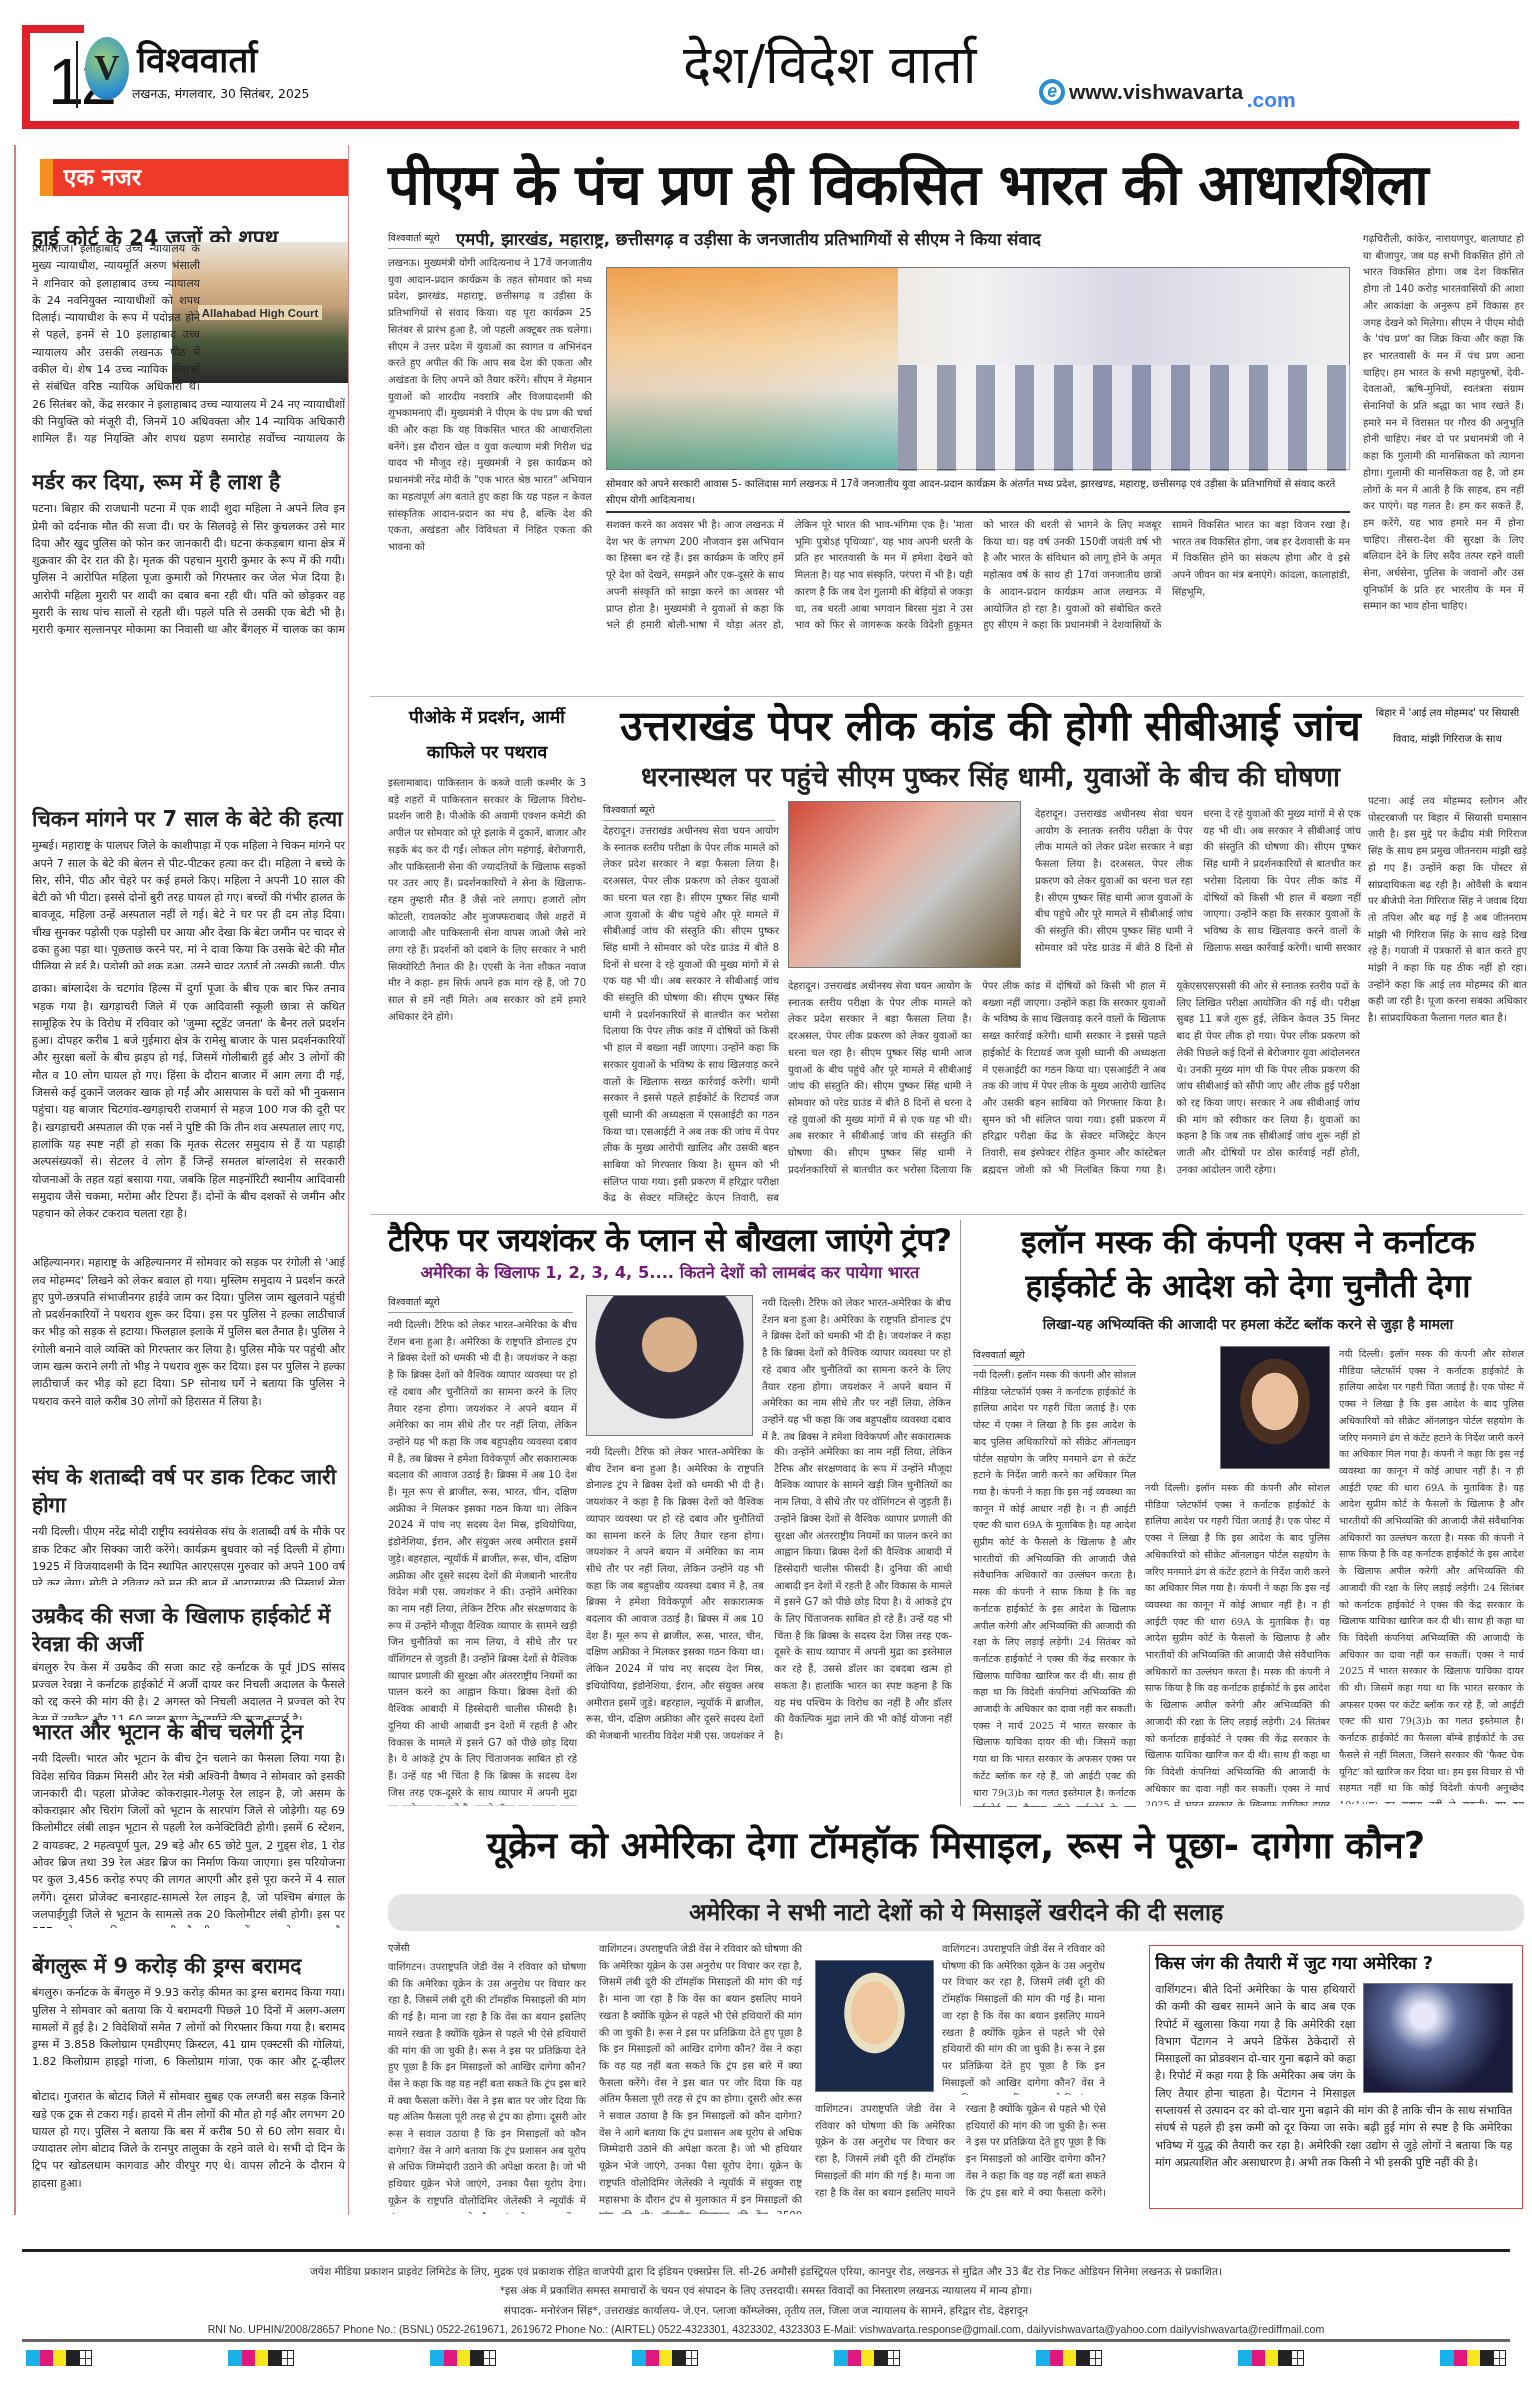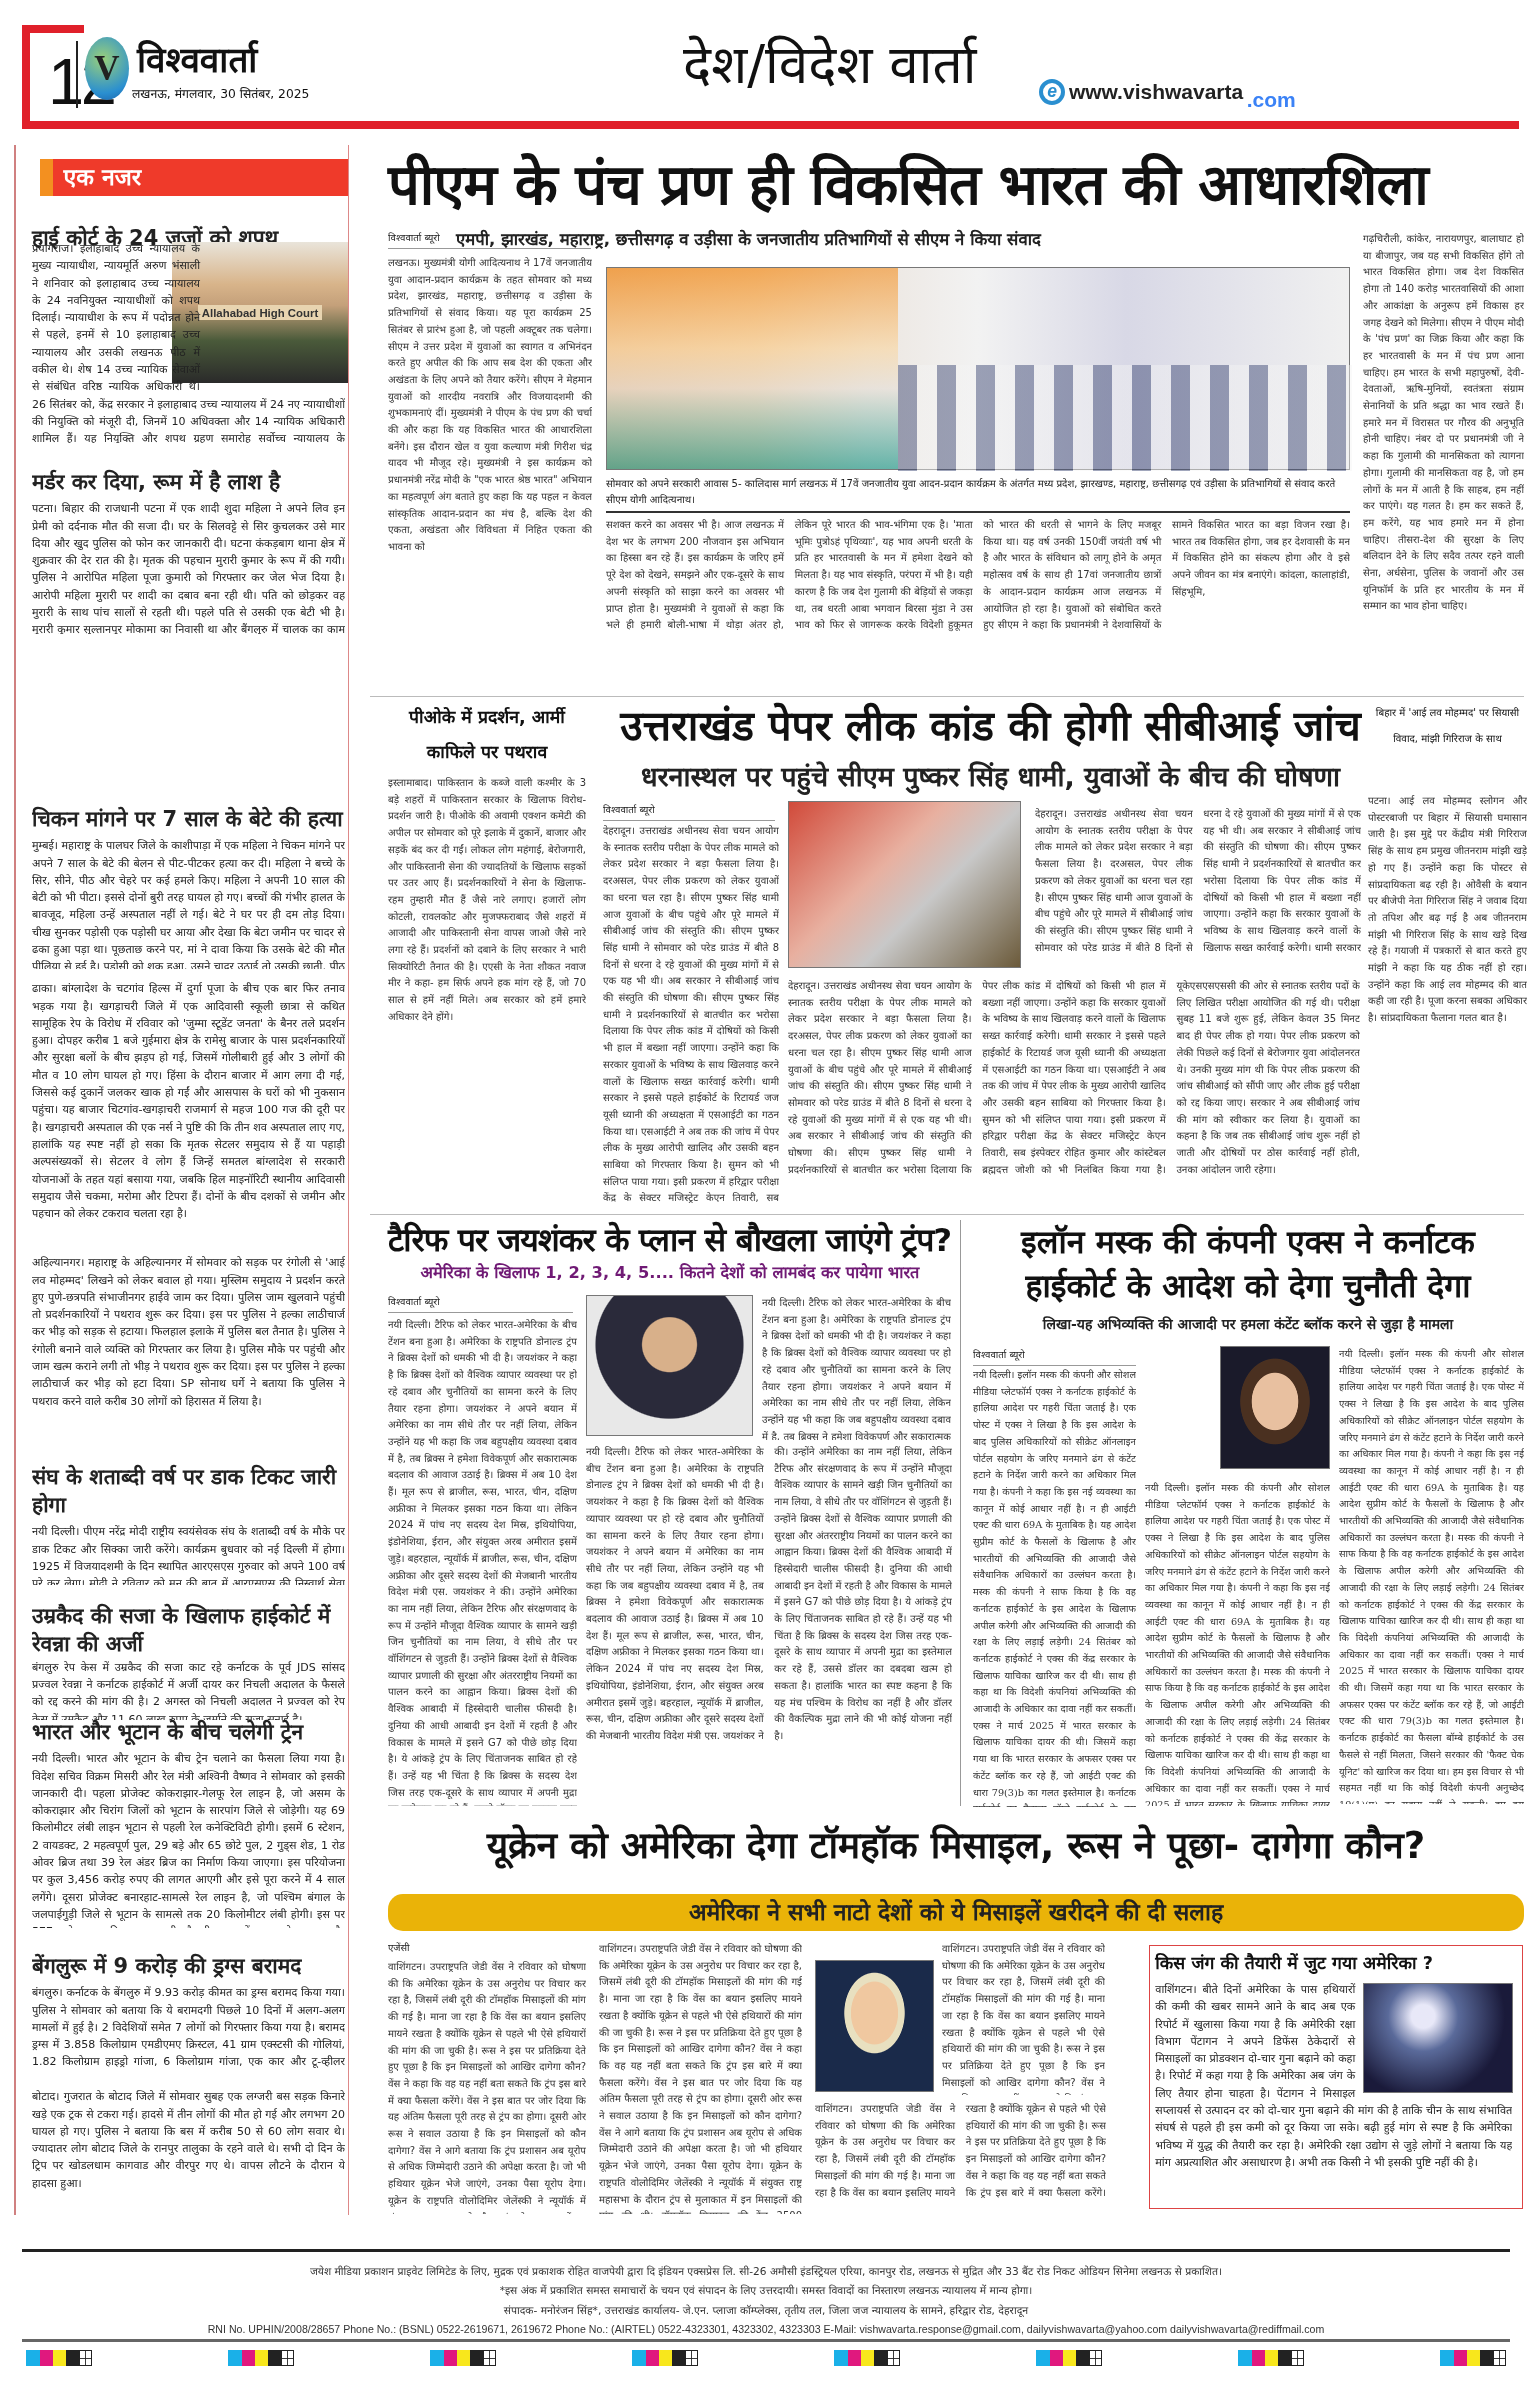--- a/index.html
+++ b/index.html
@@ -20,21 +20,21 @@
   .left-head { left: 40px; top: 159px; width: 308px; height: 37px; background: #ef3a2a; border-left: 13.2px solid #f39020; color: #fff; font-weight: bold; font-size: 23px; padding-left: 10.6px; line-height: 37px; }
   .brief-h { font-size: 21px; font-weight: bold; color: #222; margin-top: 22px; }
   .brief-p { font-size: 11px; line-height: 17.3px; color: #222; text-align: justify; }
   .img { background: linear-gradient(180deg,#c9a98a,#8a9e6a 60%,#6b7b4a); border: 0.9px solid #777; }
   .court-img { left: 172px; top: 242px; width: 176px; height: 141px; background: linear-gradient(180deg,#e9e4da 0%,#d8b48a 30%,#c4a07a 45%,#4a5a3a 70%,#2a2a2a 100%); display:flex; align-items:center; justify-content:center; }
   .court-img span { background:#e8d4b0; font-family:"Liberation Sans",sans-serif; font-weight:bold; font-size:11.4px; color:#333; padding:1.8px 3.5px;}
   .main-hl { font-weight: bold; color: #111; }
   .body-txt { font-size: 10px; line-height: 16.7px; color: #333; text-align: justify; column-gap: 10.6px; }
   .byline { font-size: 9.7px; color:#222; border-bottom: 0.9px solid #999; padding-bottom: 3.5px; margin-bottom: 3.5px; }
   .rule { background: #333; }
-  .tan-box { background: #eab308; border-radius: 15px; }
+  .tan-box { background: #e5e5e5; border-radius: 15px; }
   .red-box { border: 1.8px solid #d44; }
   .color-bar { display:flex; gap:0; }
   .cb { width: 13.2px; height: 16px; }
 </style>
 </head>
 <body>
 
 <div class="abs masthead-box"></div>
 <div class="abs masthead-top-cut"></div>
 <div class="abs page-num">12</div>

